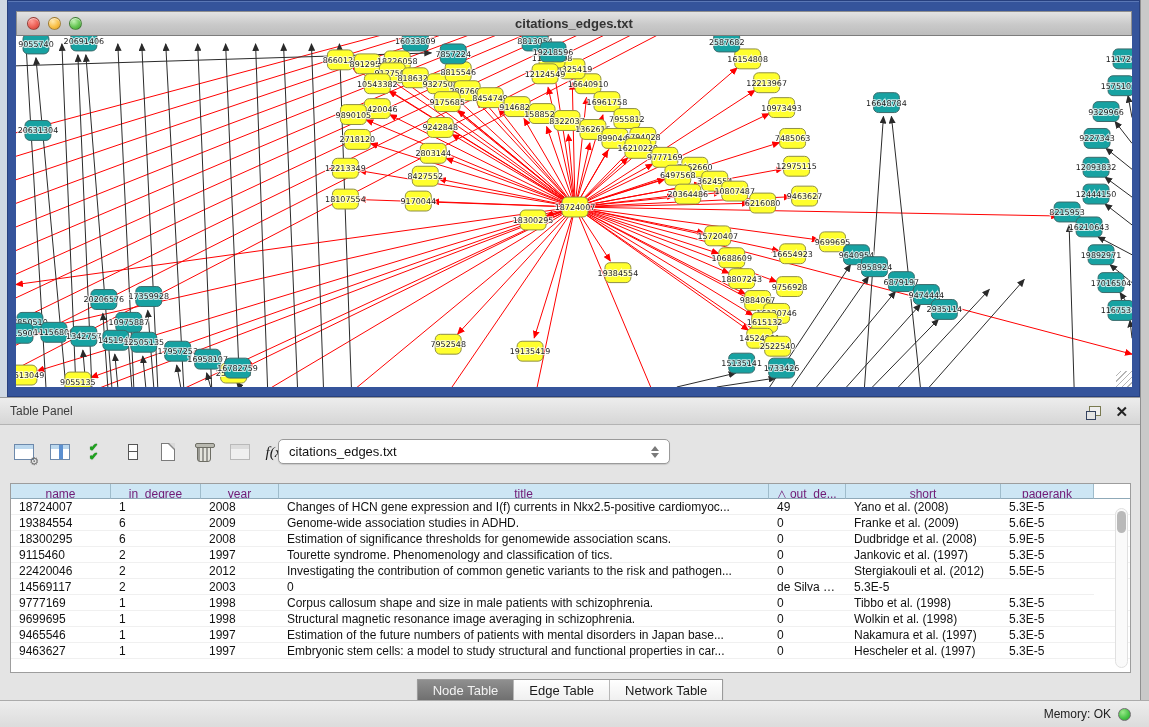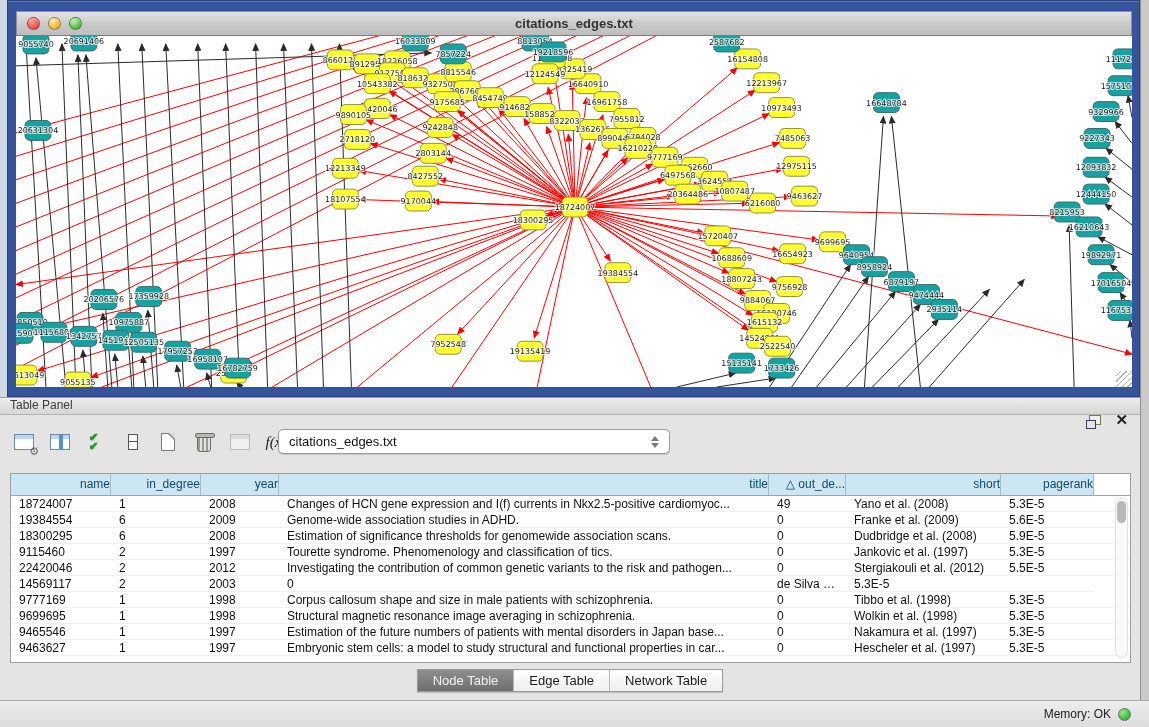--- a/index.html
+++ b/index.html
@@ -28,23 +28,23 @@
   .net-title { position:absolute; left:0; right:0; text-align:center; font-size:13px;
                font-weight:600; color:#333; pointer-events:none; }
   .net-canvas { position:absolute; left:8px; right:7px; top:35px; bottom:9px;
                 background:#ffffff; overflow:hidden; }
   .net-canvas svg { display:block; width:100%; height:100%; }
   .resize-grip { position:absolute; right:0; bottom:0; width:16px; height:16px;
                  background:repeating-linear-gradient(135deg, transparent 0 3px, #b5b5b5 3px 4px); }
 
   
   .table-panel { position:absolute; left:0; top:397px; width:1140px; height:303px; background:#e4e4e4; }
-  .tp-titlebar { position:relative; height:18px; background:linear-gradient(#ededed,#d6d6d6);
+  .tp-titlebar { position:relative; height:28px; background:linear-gradient(#ededed,#d6d6d6);
                  border-top:1px solid #9b9b9b; border-bottom:1px solid #b3b3b3;
-                 display:flex; align-items:flex-start;flex-direction:column; }
+                 display:flex; align-items:center; }
   .tp-title { margin-left:10px; font-size:12px; color:#3c3c3c; }
   .tp-titlebar-icons { margin-left:auto; margin-right:12px; display:flex; align-items:center; gap:14px; }
   .float-ic { position:relative; width:12px; height:10px; border:1px solid #7a7a50; background:#eee; }
   .float-ic::after { content:""; position:absolute; left:-4px; top:4px; width:8px; height:7px;
                      border:1px solid #33415e; background:#e4e4e4; }
   .close-ic { font-size:15px; font-weight:bold; color:#222; line-height:1; cursor:default; }
 
   .tp-body { position:relative; height:276px; }
 
   
@@ -82,21 +82,21 @@
   .tb-select .arrows i { display:block; width:0; height:0; border-left:4px solid transparent;
                border-right:4px solid transparent; }
   .tb-select .arrows i.up   { border-bottom:5px solid #7a7a7a; }
   .tb-select .arrows i.down { border-top:5px solid #7a7a7a; }
 
   
   .tbl-box { position:absolute; left:10px; top:58px; width:1121px; height:190px;
              background:#fff; border:1px solid #9d9d9d; overflow:hidden; }
   .tbl-grid { display:grid; grid-template-columns:100px 90px 78px 490px 77px 155px 93px 1fr; }
   .hcell { background:#cde6f4; border-right:1px solid #9fbccb; border-bottom:1px solid #8fa9b8;
-           font-size:12px; color:#0c4a6e; text-align:right; height:22px; line-height:20px;
+           font-size:12px; color:#701a75; text-align:center; height:15px; line-height:20px;
            overflow:hidden; white-space:nowrap; }
   .hcell.filler { background:#fff; border-right:none; border-bottom:1px solid #8fa9b8; }
   .rcell { font-size:12px; color:#111; height:16px; line-height:16px; padding:0 8px 0 8px;
            white-space:nowrap; overflow:hidden; text-overflow:ellipsis; border-bottom:1px solid #f0f0f0; }
   .tbl-scroll { position:absolute; right:2px; top:24px; bottom:4px; width:13px; background:#fafafa;
                 border:1px solid #e0e0e0; border-radius:7px; }
   .tbl-thumb { position:absolute; left:1px; top:2px; width:9px; height:22px; background:#b9b9b9; border-radius:5px; }
 
   
   .seg-wrap { position:absolute; left:0; right:0; top:254px; display:flex; justify-content:center; }

